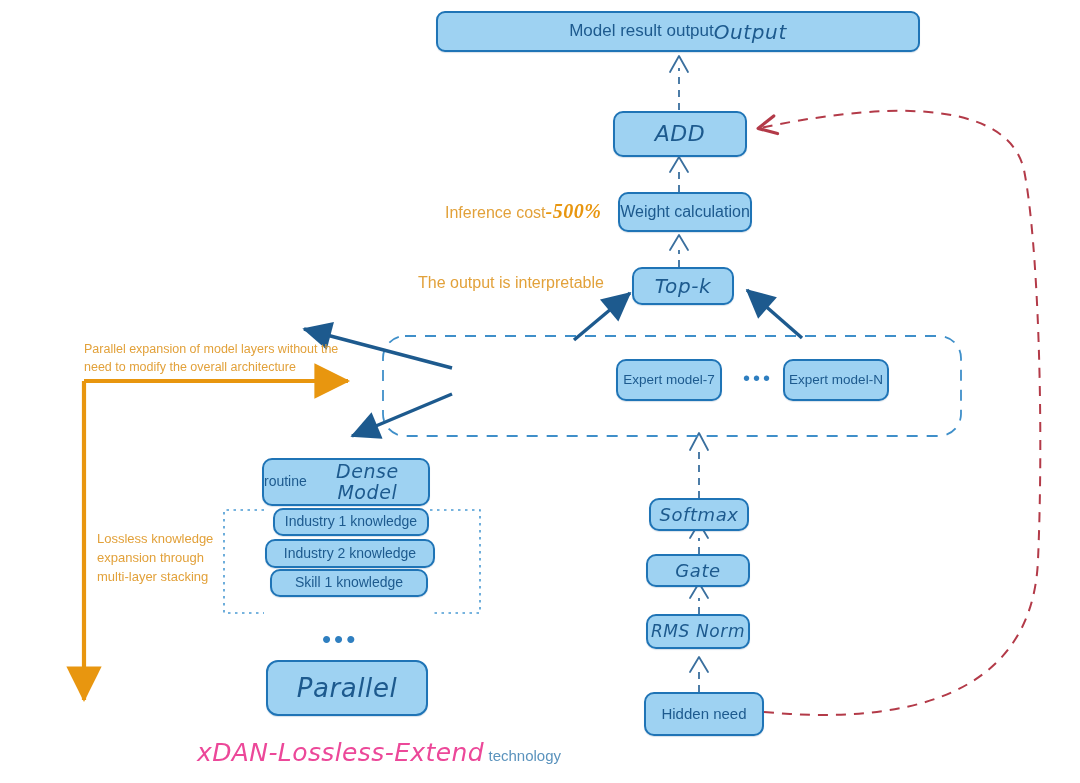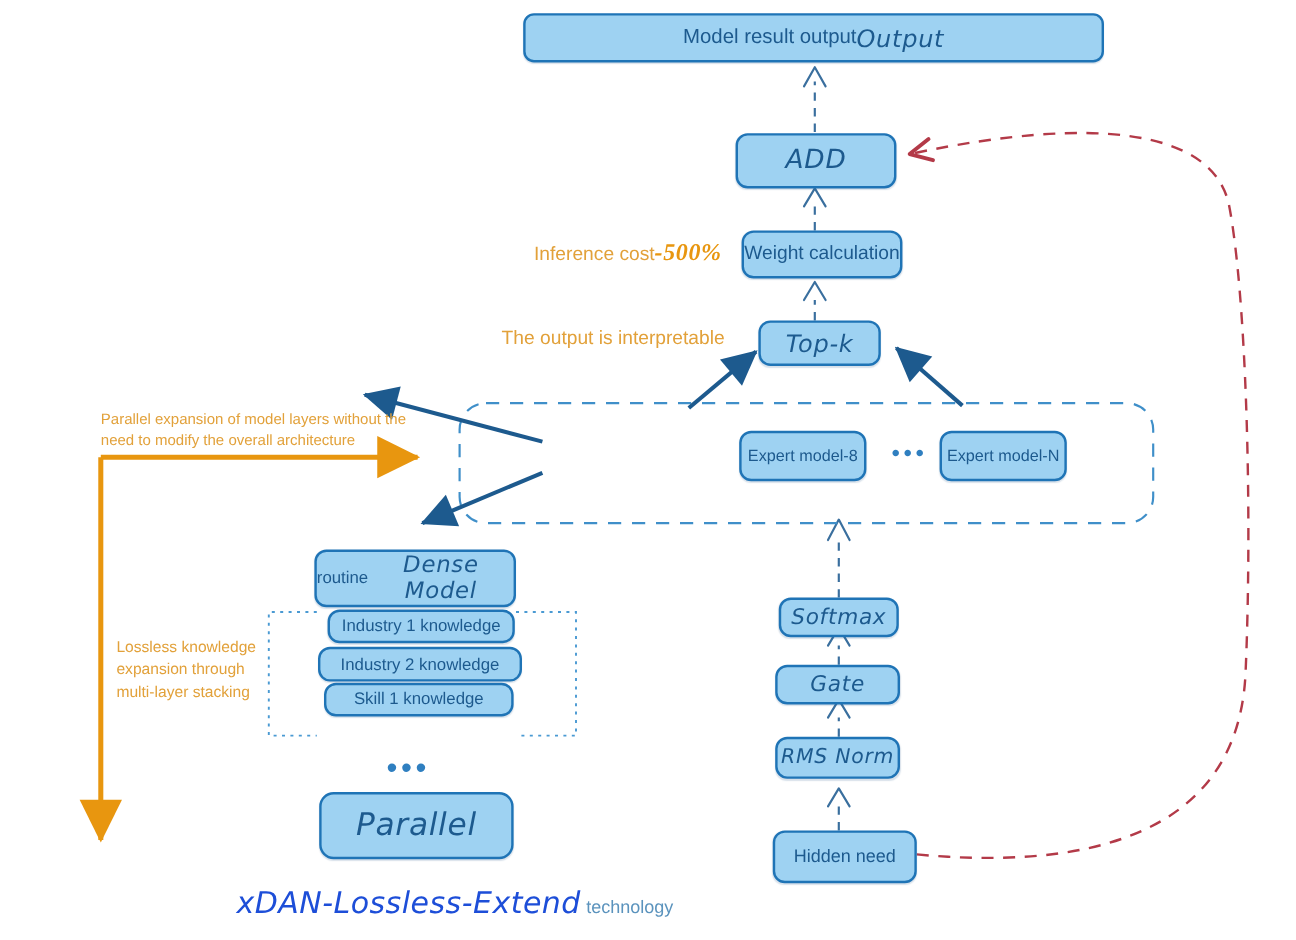--- a/index.html
+++ b/index.html
@@ -56,21 +56,21 @@
   .caption{
     position:absolute;
     color:#2f7fc0;
     white-space:nowrap;
   }
   .caption .big{
     font-family:"DejaVu Sans", sans-serif;
     font-style:italic;
     font-size:25px;
     letter-spacing:.4px;
-    color:#1d4ed8;
+    color:#ec4899;
   }
   .caption .small{
     font-family:"Liberation Sans", sans-serif;
     font-size:15px;
     color:#5b93bd;
   }
 
   .dots{
     position:absolute;
     color:#2f7fc0;
@@ -155,21 +155,21 @@
       <span class="hand" style="font-size:20px;">Output</span>
   </div>
 
   <div class="node hand" style="left:601px;top:111px;width:134px;height:46px;font-size:22px;">ADD</div>
 
   <div class="node sans" style="left:606px;top:192px;width:134px;height:40px;font-size:16px;">Weight calculation</div>
 
   <div class="node hand" style="left:620px;top:267px;width:102px;height:38px;font-size:20px;">Top-k</div>
 
 
-  <div class="node sans" style="left:604px;top:359px;width:106px;height:42px;font-size:13.5px;">Expert model-8</div>
+  <div class="node sans" style="left:604px;top:359px;width:106px;height:42px;font-size:13.5px;">Expert model-7</div>
 
   <div class="dots" style="left:731px;top:368px;font-size:20px;">•••</div>
 
   <div class="node sans" style="left:771px;top:359px;width:106px;height:42px;font-size:13.5px;">Expert model-N</div>
 
   <div class="node" style="left:250px;top:458px;width:168px;height:48px;">
     <span class="sans" style="font-size:14px;">routine</span>
       <span class="hand" style="font-size:19px;text-align:center;">Dense Model</span>
   </div>
 

